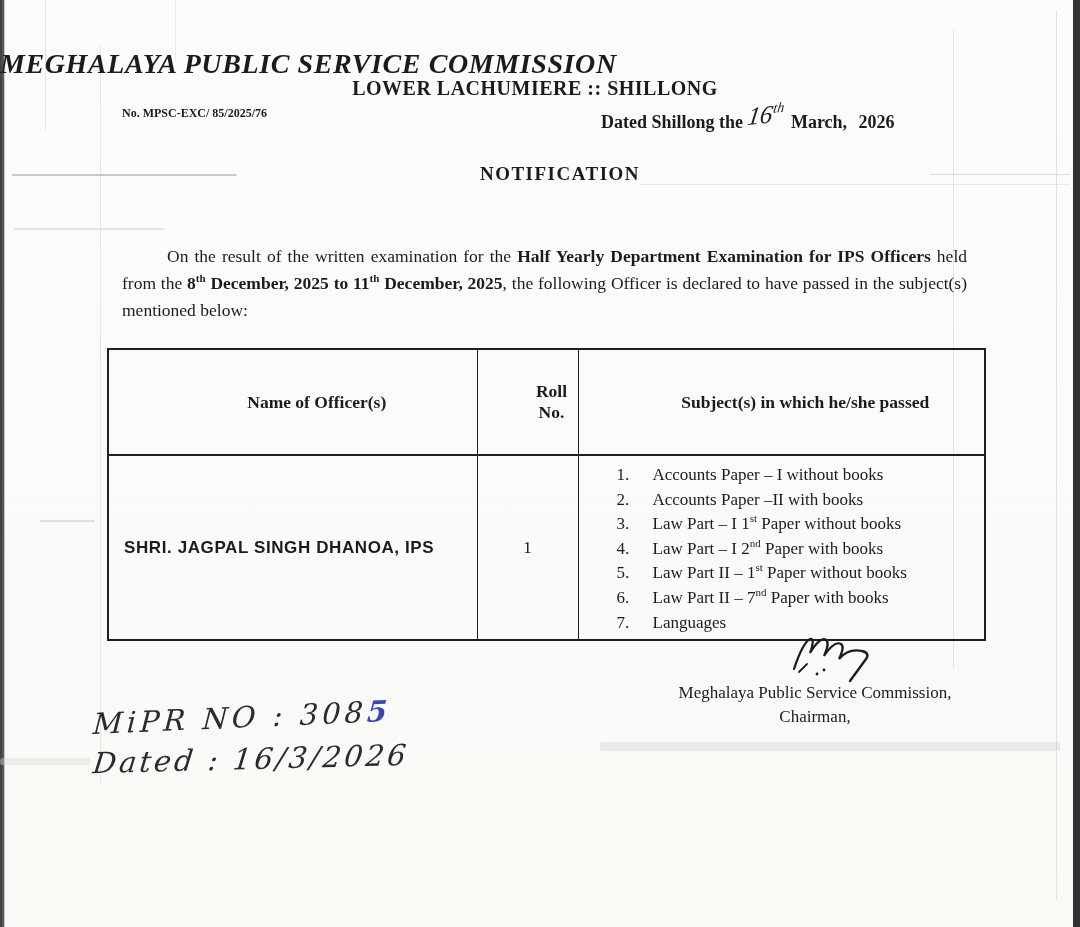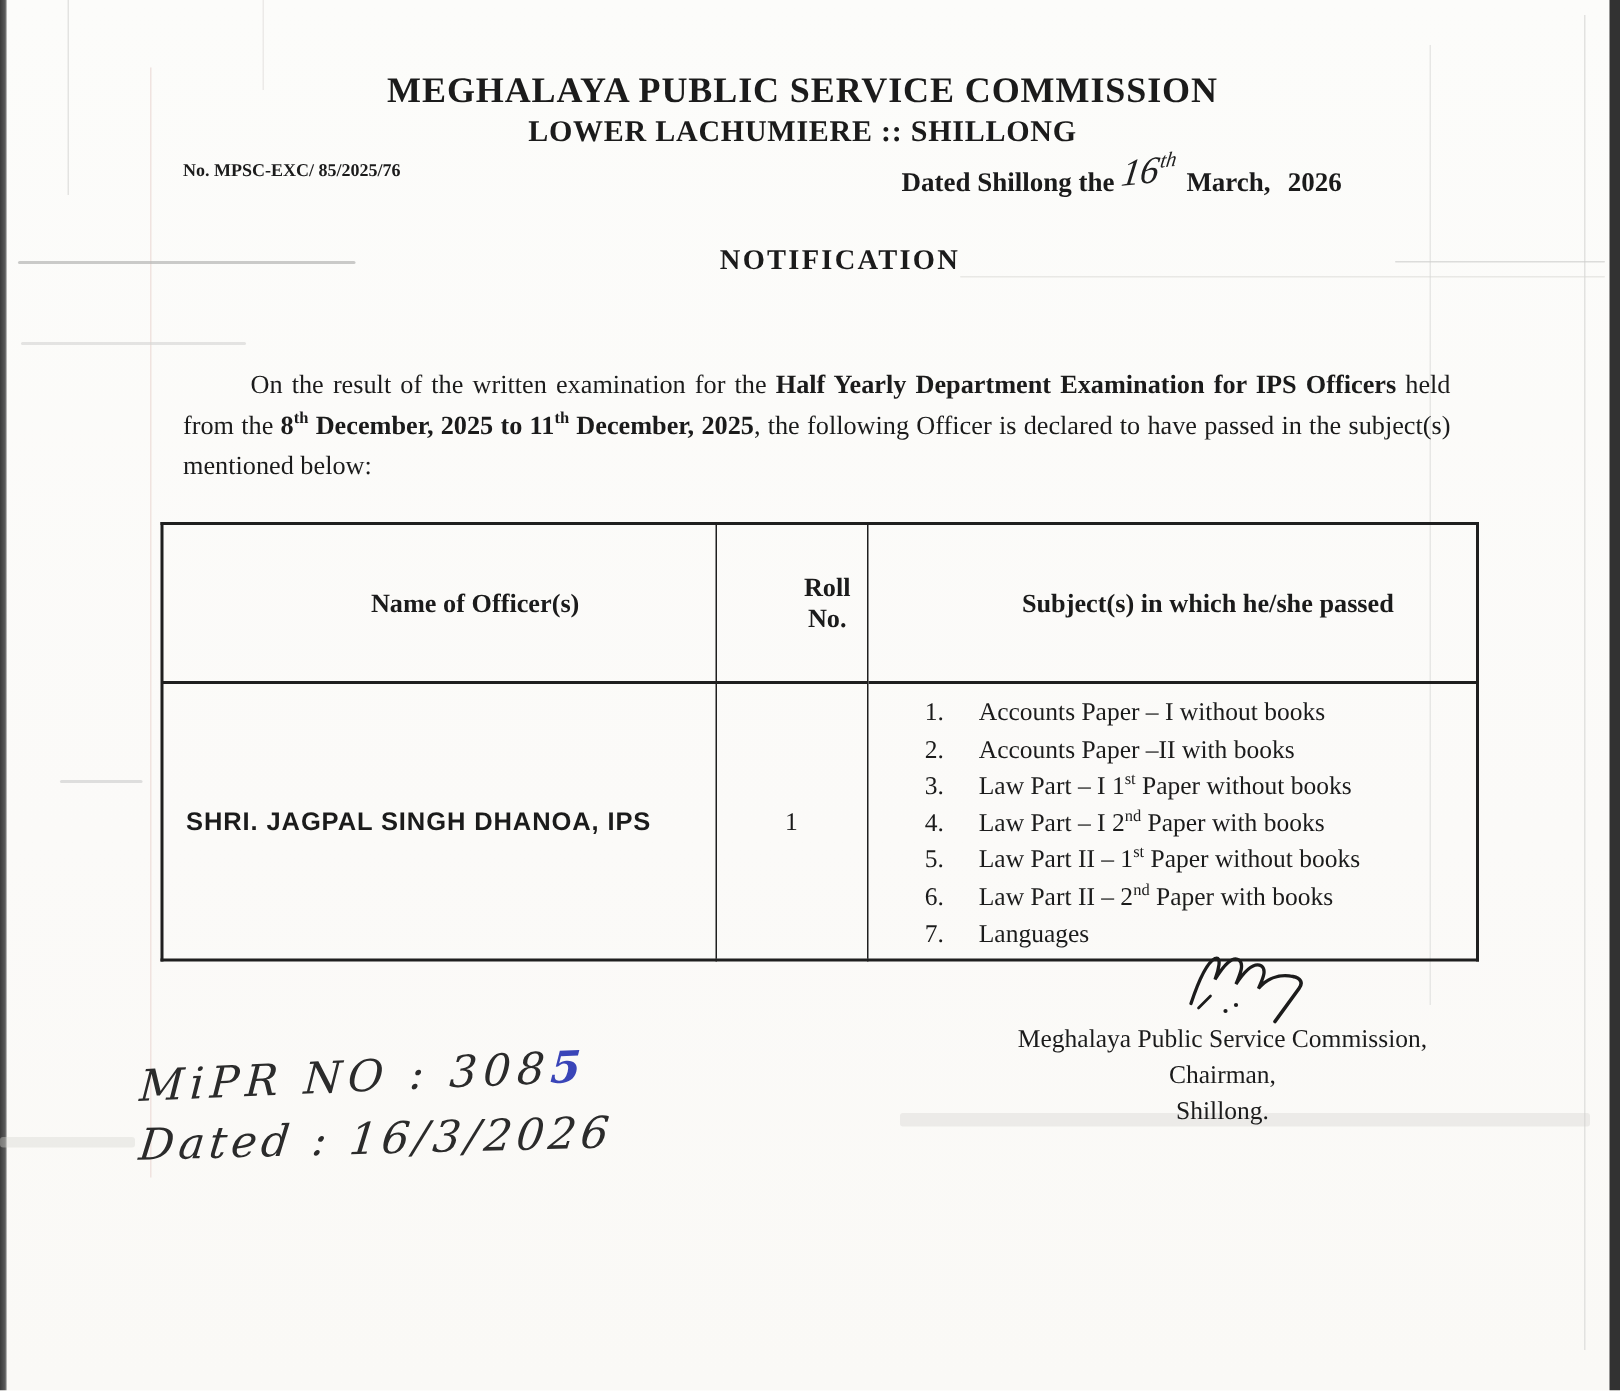--- a/index.html
+++ b/index.html
@@ -11,22 +11,22 @@
     color:#1b1b1b;
     overflow:hidden;
   }
   
   .edge-left { position:absolute; left:0; top:0; width:5px; height:100%;
     background:linear-gradient(90deg,#3a3a3a 0%,#5c5c5c 70%,rgba(90,90,90,0)); }
   .edge-right { position:absolute; right:0; top:0; width:7px; height:100%; background:#323232; }
   .vline { position:absolute; width:1px; }
   .hsmudge { position:absolute; border-radius:2px; }
   
-  .org1 { position:absolute; left:0; right:10px; top:48px; text-align:center;
-    font-size:24px; font-weight:bold; letter-spacing:0.6px; }
+  .org1 { position:absolute; left:0; right:10px; top:48px; 
+    font-size:28px; font-weight:bold; letter-spacing:0.6px;font-style:italic; }
   .org2 { position:absolute; left:0; right:10px; top:77px; text-align:center;
     font-size:20px; font-weight:bold; letter-spacing:0.5px; }
   .refno { position:absolute; left:122px; top:106px; font-size:12px; font-weight:bold; }
   .dategroup { position:absolute; left:601px; top:106px; font-size:18px; font-weight:bold; white-space:nowrap; }
   .hw-day { display:inline-block; font-style:italic; font-weight:normal; font-size:25px;
     transform:rotate(-6deg) skewX(-14deg) translateY(-5px); margin:0 2px 0 4px; color:#202020; }
   .hw-day sup { font-size:14px; }
   .date-rest { word-spacing:7px; margin-left:6px; }
   .notif { position:absolute; left:0; right:0; top:163px; text-align:center;
     font-size:19px; font-weight:bold; letter-spacing:1.5px;padding-left:40px; }
@@ -115,40 +115,39 @@
       <div class="subj-line">
             <span class="subj-num">4.</span>
             <span class="subj-text"><span>Law Part – I 2</span><sup class="ssup">nd</sup><span> Paper with books</span></span>
           </div>
       <div class="subj-line">
             <span class="subj-num">5.</span>
             <span class="subj-text"><span>Law Part II – 1</span><sup class="ssup">st</sup><span> Paper without books</span></span>
           </div>
       <div class="subj-line">
             <span class="subj-num">6.</span>
-            <span class="subj-text"><span>Law Part II – 2</span><sup class="ssup">nd</sup><span> Paper with books</span></span>
+            <span class="subj-text"><span>Law Part II – 7</span><sup class="ssup">nd</sup><span> Paper with books</span></span>
           </div>
       <div class="subj-line">
             <span class="subj-num">7.</span>
             <span class="subj-text"><span>Languages</span><sup class="ssup"></sup><span></span></span>
           </div>
     </td>
   </tr>
 </tbody>
   </table>
 
 <svg class="sig-svg" width="104" height="54" viewBox="0 0 104 54">
   <path d="M8,36 C12,24 18,9 24,6 C29,4 26,15 24,20 C30,10 36,4 40,7 C44,10 40,18 38,23 C44,14 50,8 55,11 C59,14 55,21 53,26 C58,20 66,16 76,18" stroke="#1c1c1c" stroke-width="2.2" fill="none" stroke-linecap="round"></path>
   <path d="M76,18 C81,19 83,22 80,26 L64,48" stroke="#1c1c1c" stroke-width="2.4" fill="none" stroke-linecap="round"></path>
   <path d="M13,39 L21,31" stroke="#1c1c1c" stroke-width="1.8" fill="none" stroke-linecap="round"></path>
   <circle cx="31" cy="41" r="1.4" fill="#1c1c1c"></circle>
   <circle cx="38" cy="37" r="1.4" fill="#1c1c1c"></circle>
 </svg>
 <div class="sigblock">
   <div>Meghalaya Public Service Commission,</div>
   <div>Chairman,</div>
-  <div>Shillong.</div>
 </div>
 
 <div class="hw-block">
   <div class="hw-line1"><span>MiPR NO : 308</span><span class="hw-blue" id="hw-blue-digit" style="color: rgb(58, 69, 184);">5</span></div>
   <div class="hw-line2">Dated : 16/3/2026</div>
 </div>
 
 </body></html>

